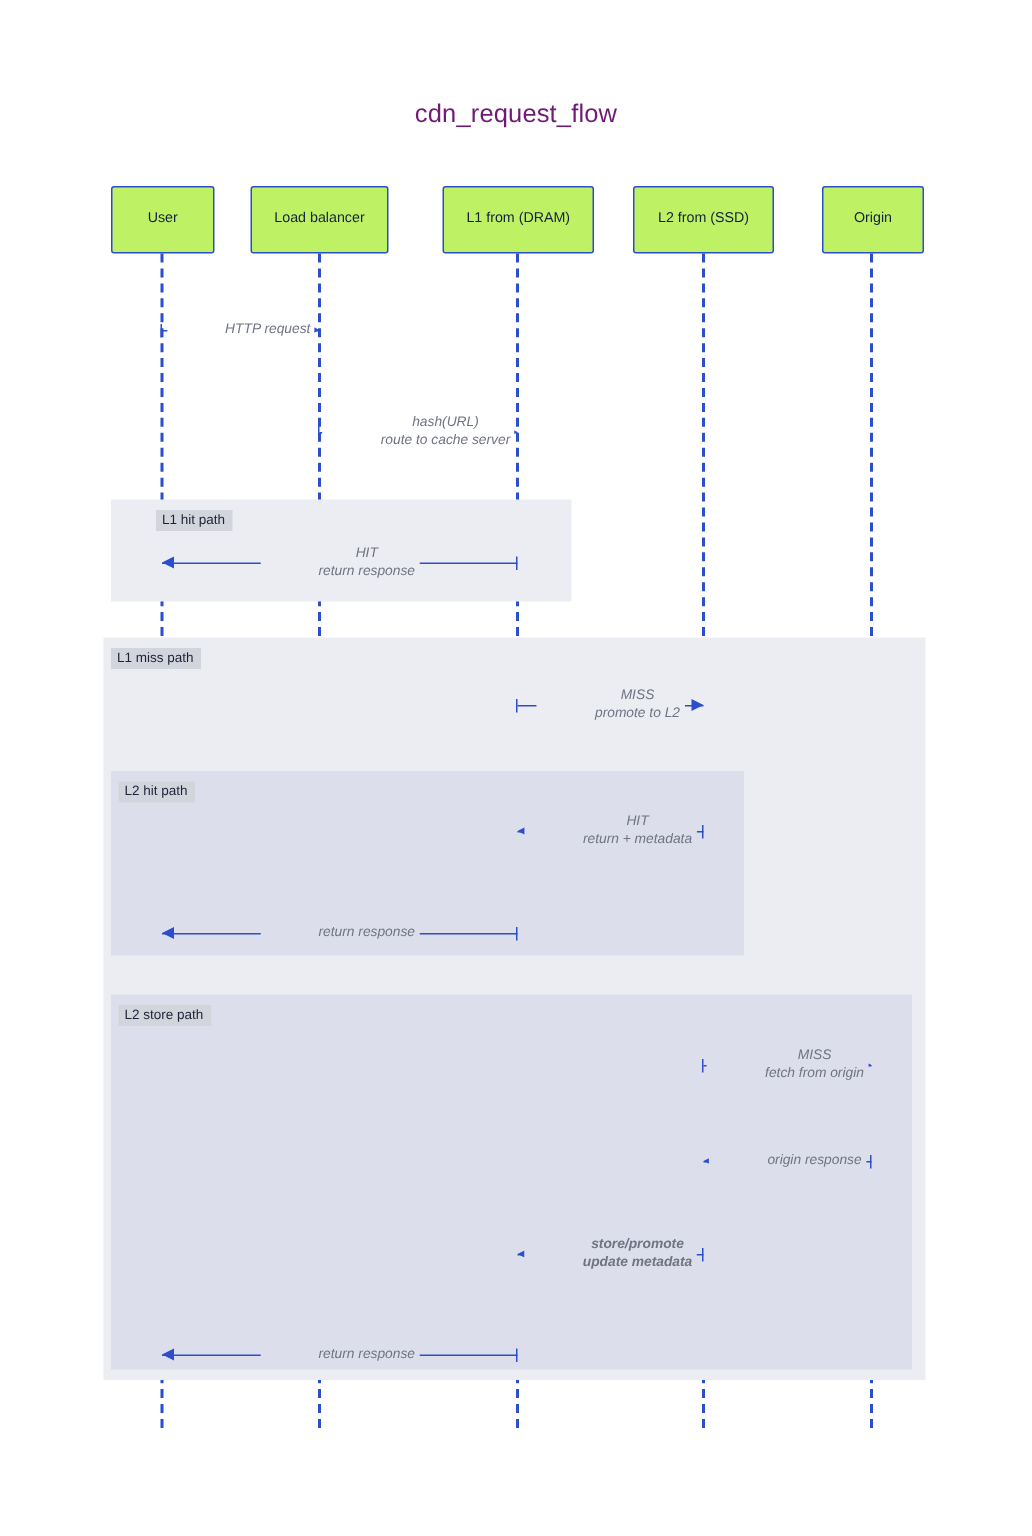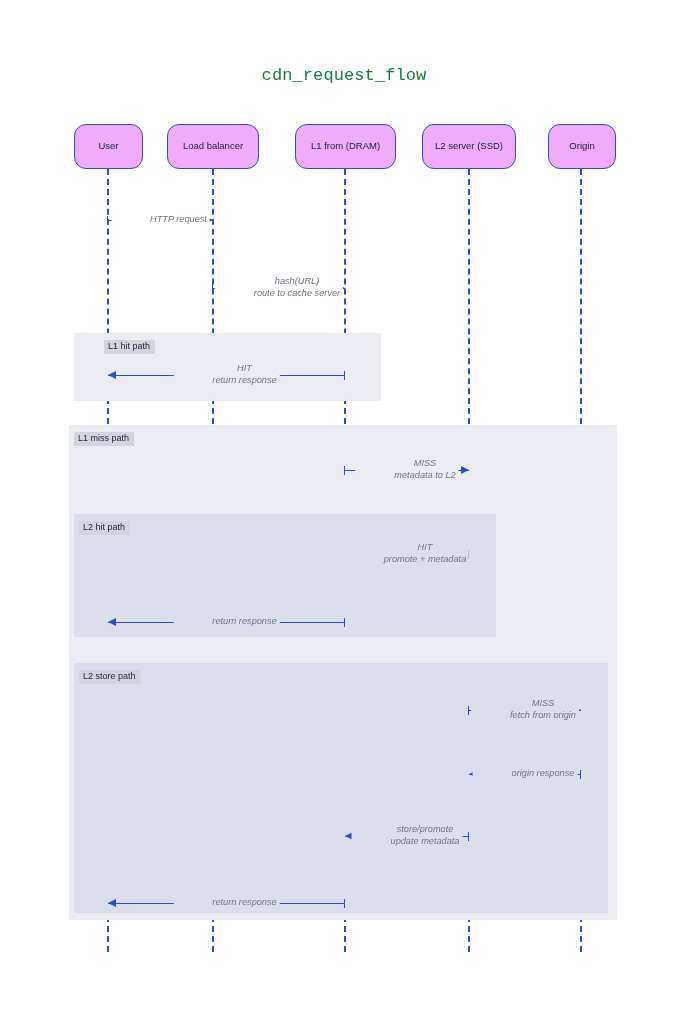--- a/index.html
+++ b/index.html
@@ -22,31 +22,31 @@
     height: 1024px;
   }
 
   .title {
     position: absolute;
     left: 0;
     top: 66px;
     width: 688px;
     text-align: center;
     font-size: 17px;
-    color: #15803d;
+    color: #701a75;
     letter-spacing: 0.1px;
-    font-family: Liberation Mono, monospace;
+    font-family: Liberation Sans, sans-serif;
   }
 
   .participant-box {
     position: absolute;
     box-sizing: border-box;
-    background: #f0abfc;
+    background: #bef264;
     border: 1.6px solid #2b4fcc;
-    border-radius: 12px;
+    border-radius: 2px;
     display: flex;
     align-items: center;
     justify-content: center;
     font-size: 9.5px;
     color: #17203f;
     text-align: center;
     line-height: 1.15;
     padding: 0 3px;
   }
 
@@ -130,21 +130,21 @@
       <div class="frag-label" style="left: 74px; top: 432px;">L1 miss path</div>
       <div class="fragment frag-dark" style="left: 74px; top: 514px; width: 422px; height: 123px;"></div>
       <div class="frag-label" style="left: 79px; top: 521px;">L2 hit path</div>
       <div class="fragment frag-dark" style="left: 74px; top: 663px; width: 534px; height: 250px;"></div>
       <div class="frag-label" style="left: 79px; top: 670px;">L2 store path</div>
     </div>
   <div id="participants-layer">
       <div class="participant-box" style="left: 74px; top: 124px; width: 69px; height: 45px;">User</div>
       <div class="participant-box" style="left: 167px; top: 124px; width: 92px; height: 45px;">Load balancer</div>
       <div class="participant-box" style="left: 295px; top: 124px; width: 101px; height: 45px;">L1 from (DRAM)</div>
-      <div class="participant-box" style="left: 422px; top: 124px; width: 94px; height: 45px;">L2 server (SSD)</div>
+      <div class="participant-box" style="left: 422px; top: 124px; width: 94px; height: 45px;">L2 from (SSD)</div>
       <div class="participant-box" style="left: 548px; top: 124px; width: 68px; height: 45px;">Origin</div>
     </div>
   <div id="messages-layer">
       <div>
         <div class="msg-line" style="left: 108px; top: 220px; width: 105px;"></div>
         <div class="msg-tail" style="left: 107.2px; top: 215.5px;"></div>
         <div class="arrow-head arrow-right" style="top: 216.4px; left: 205px;"></div>
         <div class="msg-label onbg-white" style="left: 160.5px; top: 214px;">
           <span class="lbl-line">HTTP request</span>
         </div>
@@ -166,30 +166,30 @@
           <span class="lbl-line">HIT</span>
           <span class="lbl-line">return response</span>
         </div>
       </div>
       <div>
         <div class="msg-line" style="left: 345px; top: 470px; width: 124px;"></div>
         <div class="msg-tail" style="left: 344.2px; top: 465.5px;"></div>
         <div class="arrow-head arrow-right" style="top: 466.4px; left: 461px;"></div>
         <div class="msg-label onbg-light" style="left: 407px; top: 458px;">
           <span class="lbl-line">MISS</span>
-          <span class="lbl-line">metadata to L2</span>
+          <span class="lbl-line">promote to L2</span>
         </div>
       </div>
       <div>
         <div class="msg-line" style="left: 345px; top: 554px; width: 124px;"></div>
         <div class="msg-tail" style="left: 468.2px; top: 549.5px;"></div>
         <div class="arrow-head arrow-left" style="top: 550.4px; left: 345px;"></div>
         <div class="msg-label onbg-dark" style="left: 407px; top: 542px;">
           <span class="lbl-line">HIT</span>
-          <span class="lbl-line">promote + metadata</span>
+          <span class="lbl-line">return + metadata</span>
         </div>
       </div>
       <div>
         <div class="msg-line" style="left: 108px; top: 622px; width: 237px;"></div>
         <div class="msg-tail" style="left: 344.2px; top: 617.5px;"></div>
         <div class="arrow-head arrow-left" style="top: 618.4px; left: 108px;"></div>
         <div class="msg-label onbg-dark" style="left: 226.5px; top: 616px;">
           <span class="lbl-line">return response</span>
         </div>
       </div>
@@ -207,21 +207,21 @@
         <div class="msg-tail" style="left: 580.2px; top: 769.5px;"></div>
         <div class="arrow-head arrow-left" style="top: 770.4px; left: 469px;"></div>
         <div class="msg-label onbg-dark" style="left: 525px; top: 768px;">
           <span class="lbl-line">origin response</span>
         </div>
       </div>
       <div>
         <div class="msg-line" style="left: 345px; top: 836px; width: 124px;"></div>
         <div class="msg-tail" style="left: 468.2px; top: 831.5px;"></div>
         <div class="arrow-head arrow-left" style="top: 832.4px; left: 345px;"></div>
-        <div class="msg-label onbg-dark" style="left: 407px; top: 824px;">
+        <div class="msg-label onbg-dark" style="left: 407px; top: 824px; font-weight: bold;">
           <span class="lbl-line">store/promote</span>
           <span class="lbl-line">update metadata</span>
         </div>
       </div>
       <div>
         <div class="msg-line" style="left: 108px; top: 903px; width: 237px;"></div>
         <div class="msg-tail" style="left: 344.2px; top: 898.5px;"></div>
         <div class="arrow-head arrow-left" style="top: 899.4px; left: 108px;"></div>
         <div class="msg-label onbg-dark" style="left: 226.5px; top: 897px;">
           <span class="lbl-line">return response</span>

